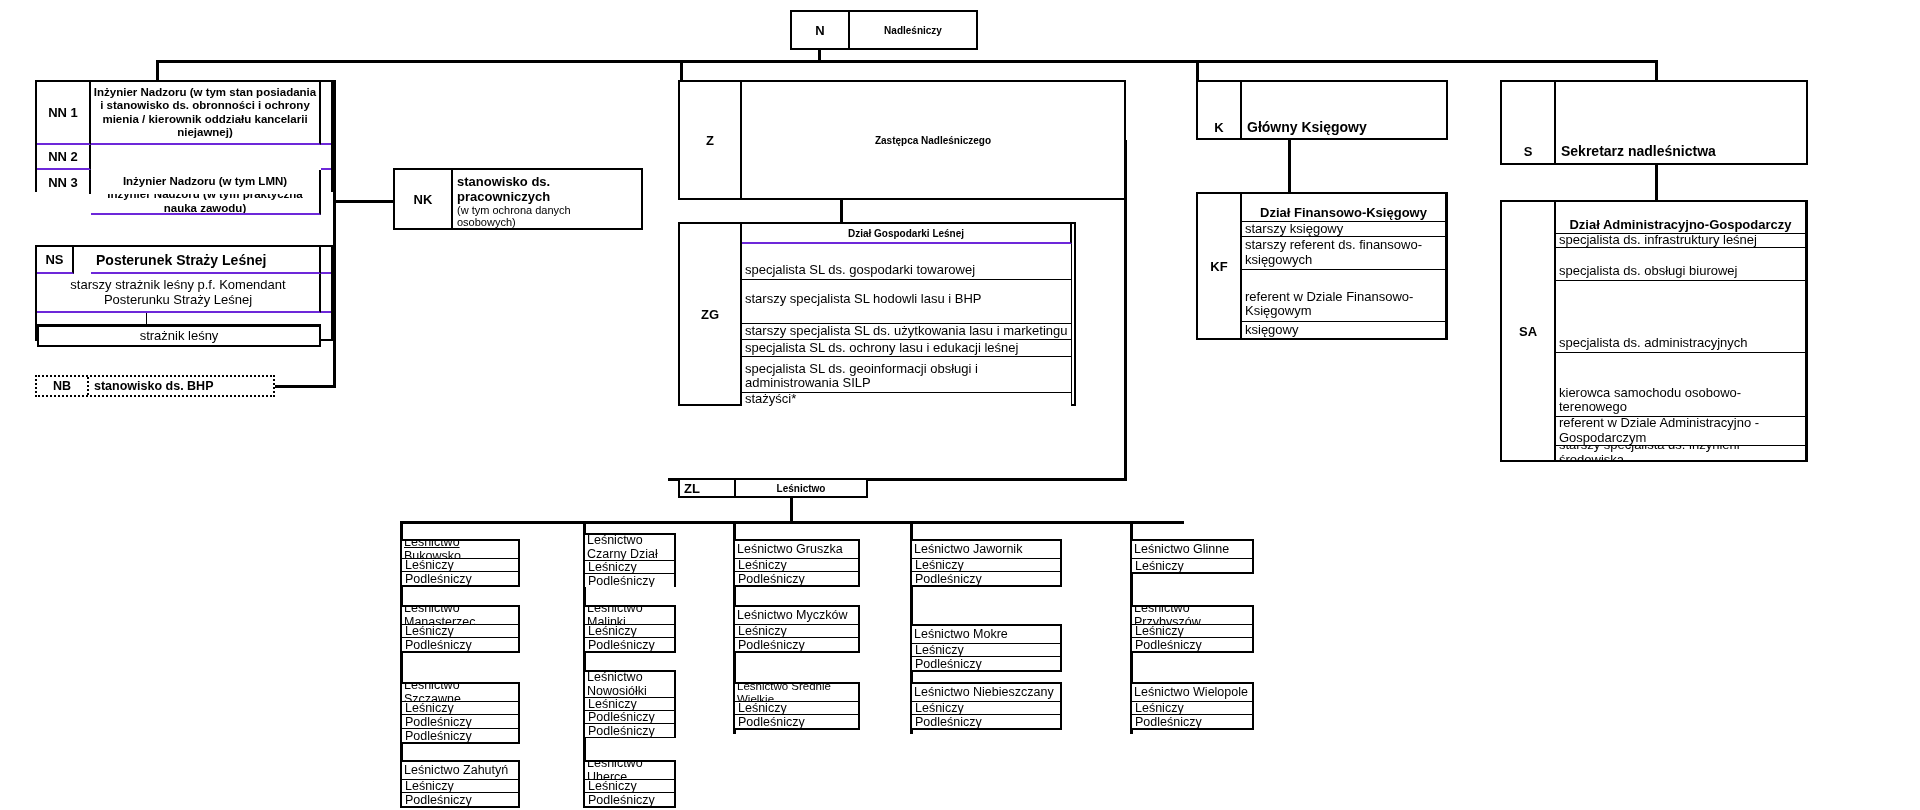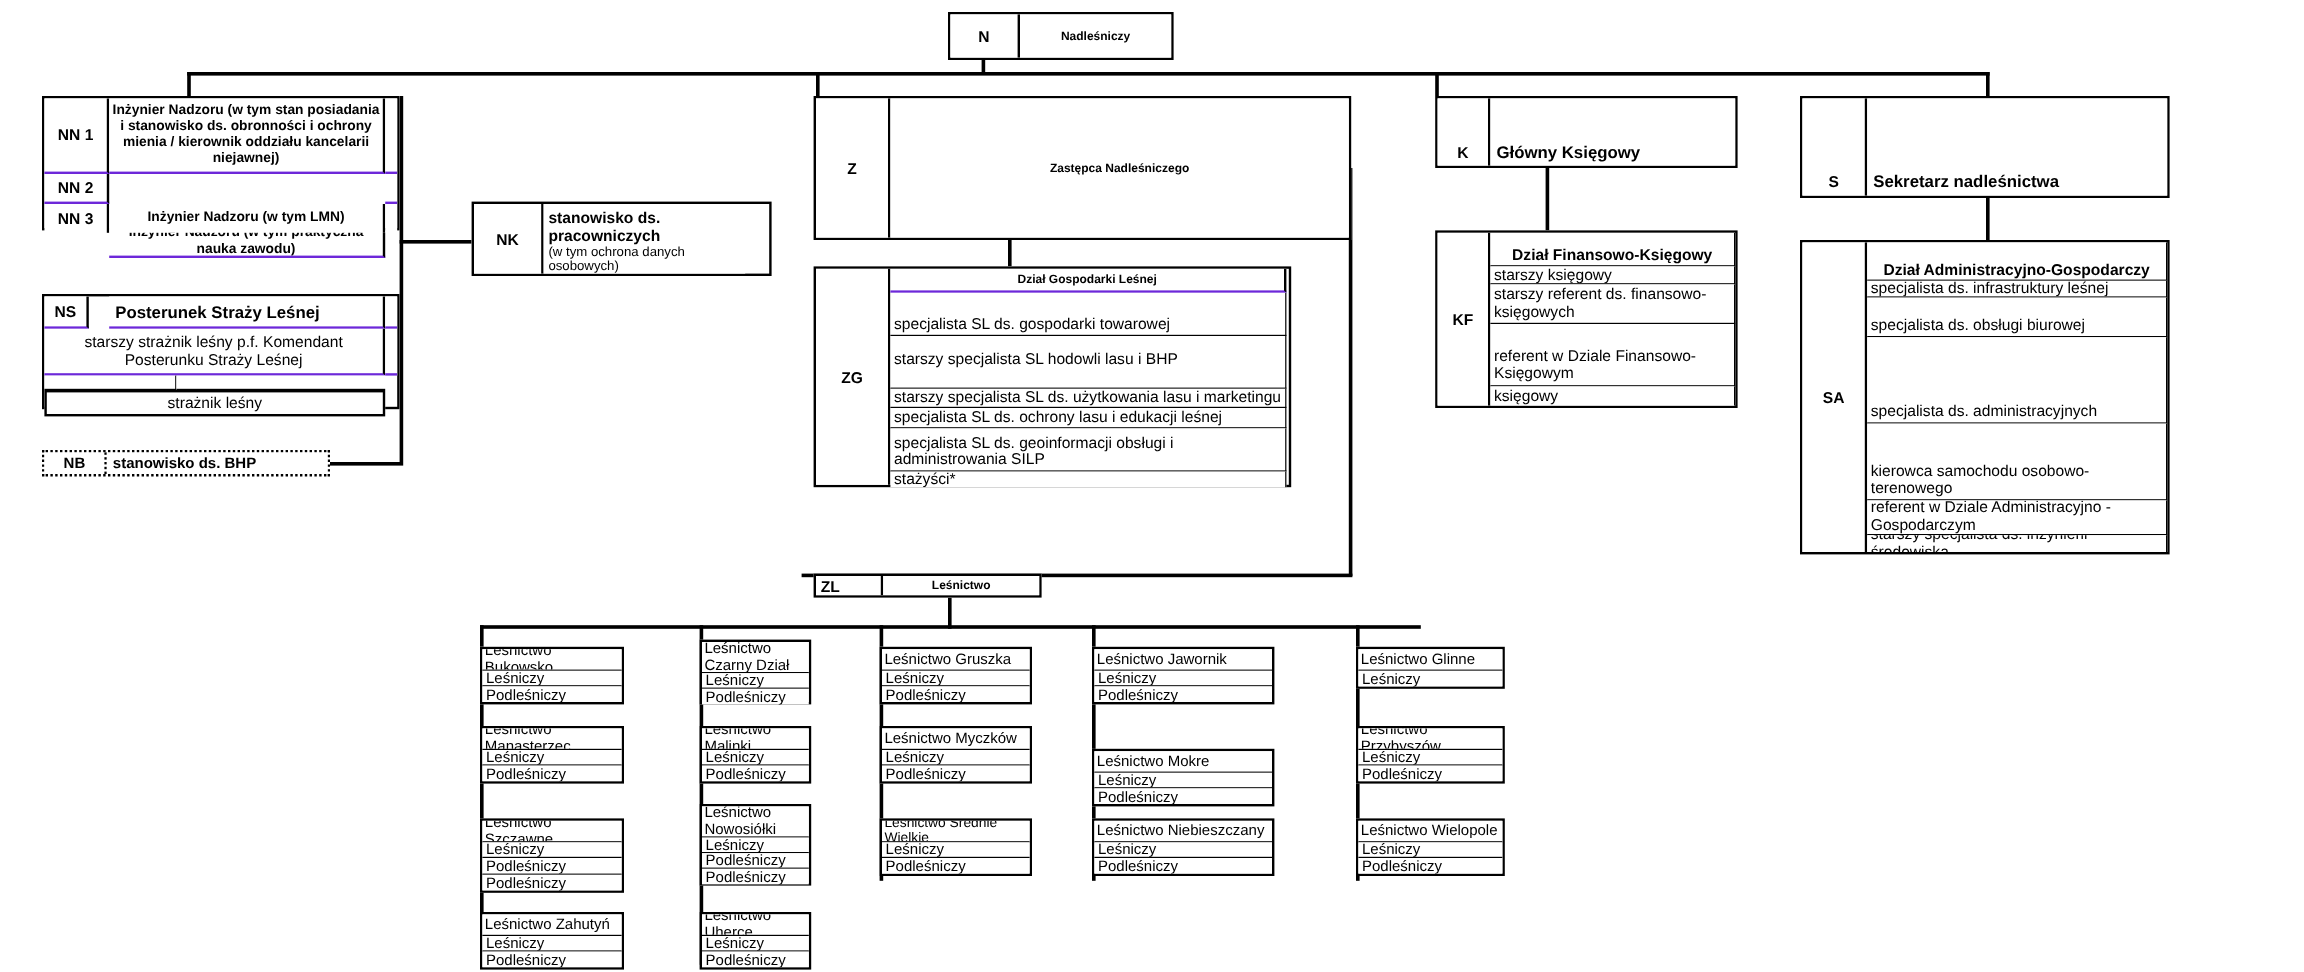--- a/index.html
+++ b/index.html
@@ -215,21 +215,21 @@
     <div class="cell item b-b1 b-r1" style="left:54px;top:215px;width:250px;height:29px;">referent w Dziale Administracyjno - Gospodarczym</div>
     <div class="cell item b-r1" style="left:54px;top:244px;width:250px;height:14px;">starszy specjalista ds. inżynierii środowiska</div>
   </div>
 
   <div class="box" style="left:678px;top:478px;width:190px;height:20px;">
     <div class="cell code b-r" style="left:0;top:0;width:56px;height:100%;justify-content:flex-start;padding-left:4px;">ZL</div>
     <div class="cell ttl" style="left:56px;top:0;width:130px;height:100%;">Leśnictwo</div>
   </div>
 
   <div class="box" style="left:400px;top:539px;width:120px;height:48px;">
-    <div class="cell leaf-name b-b1" style="left:0;top:0;width:116px;height:18px;padding-left:2px;">Leśnictwo Bukowsko</div>
+    <div class="cell leaf-name b-b1" style="left:0;top:0;width:116px;height:18px;padding-left:2px;text-decoration:underline;">Leśnictwo Bukowsko</div>
     <div class="cell item leaf-role b-b1" style="left:0;top:18px;width:116px;height:13px;">Leśniczy</div>
     <div class="cell item leaf-role" style="left:0;top:31px;width:116px;height:13px;">Podleśniczy</div>
   </div>
   <div class="box" style="left:400px;top:605px;width:120px;height:48px;">
     <div class="cell leaf-name b-b1" style="left:0;top:0;width:116px;height:18px;padding-left:2px;">Leśnictwo Manasterzec</div>
     <div class="cell item leaf-role b-b1" style="left:0;top:18px;width:116px;height:13px;">Leśniczy</div>
     <div class="cell item leaf-role" style="left:0;top:31px;width:116px;height:13px;">Podleśniczy</div>
   </div>
   <div class="box" style="left:400px;top:682px;width:120px;height:62px;">
     <div class="cell leaf-name b-b1" style="left:0;top:0;width:116px;height:18px;padding-left:2px;">Leśnictwo Szczawne</div>

